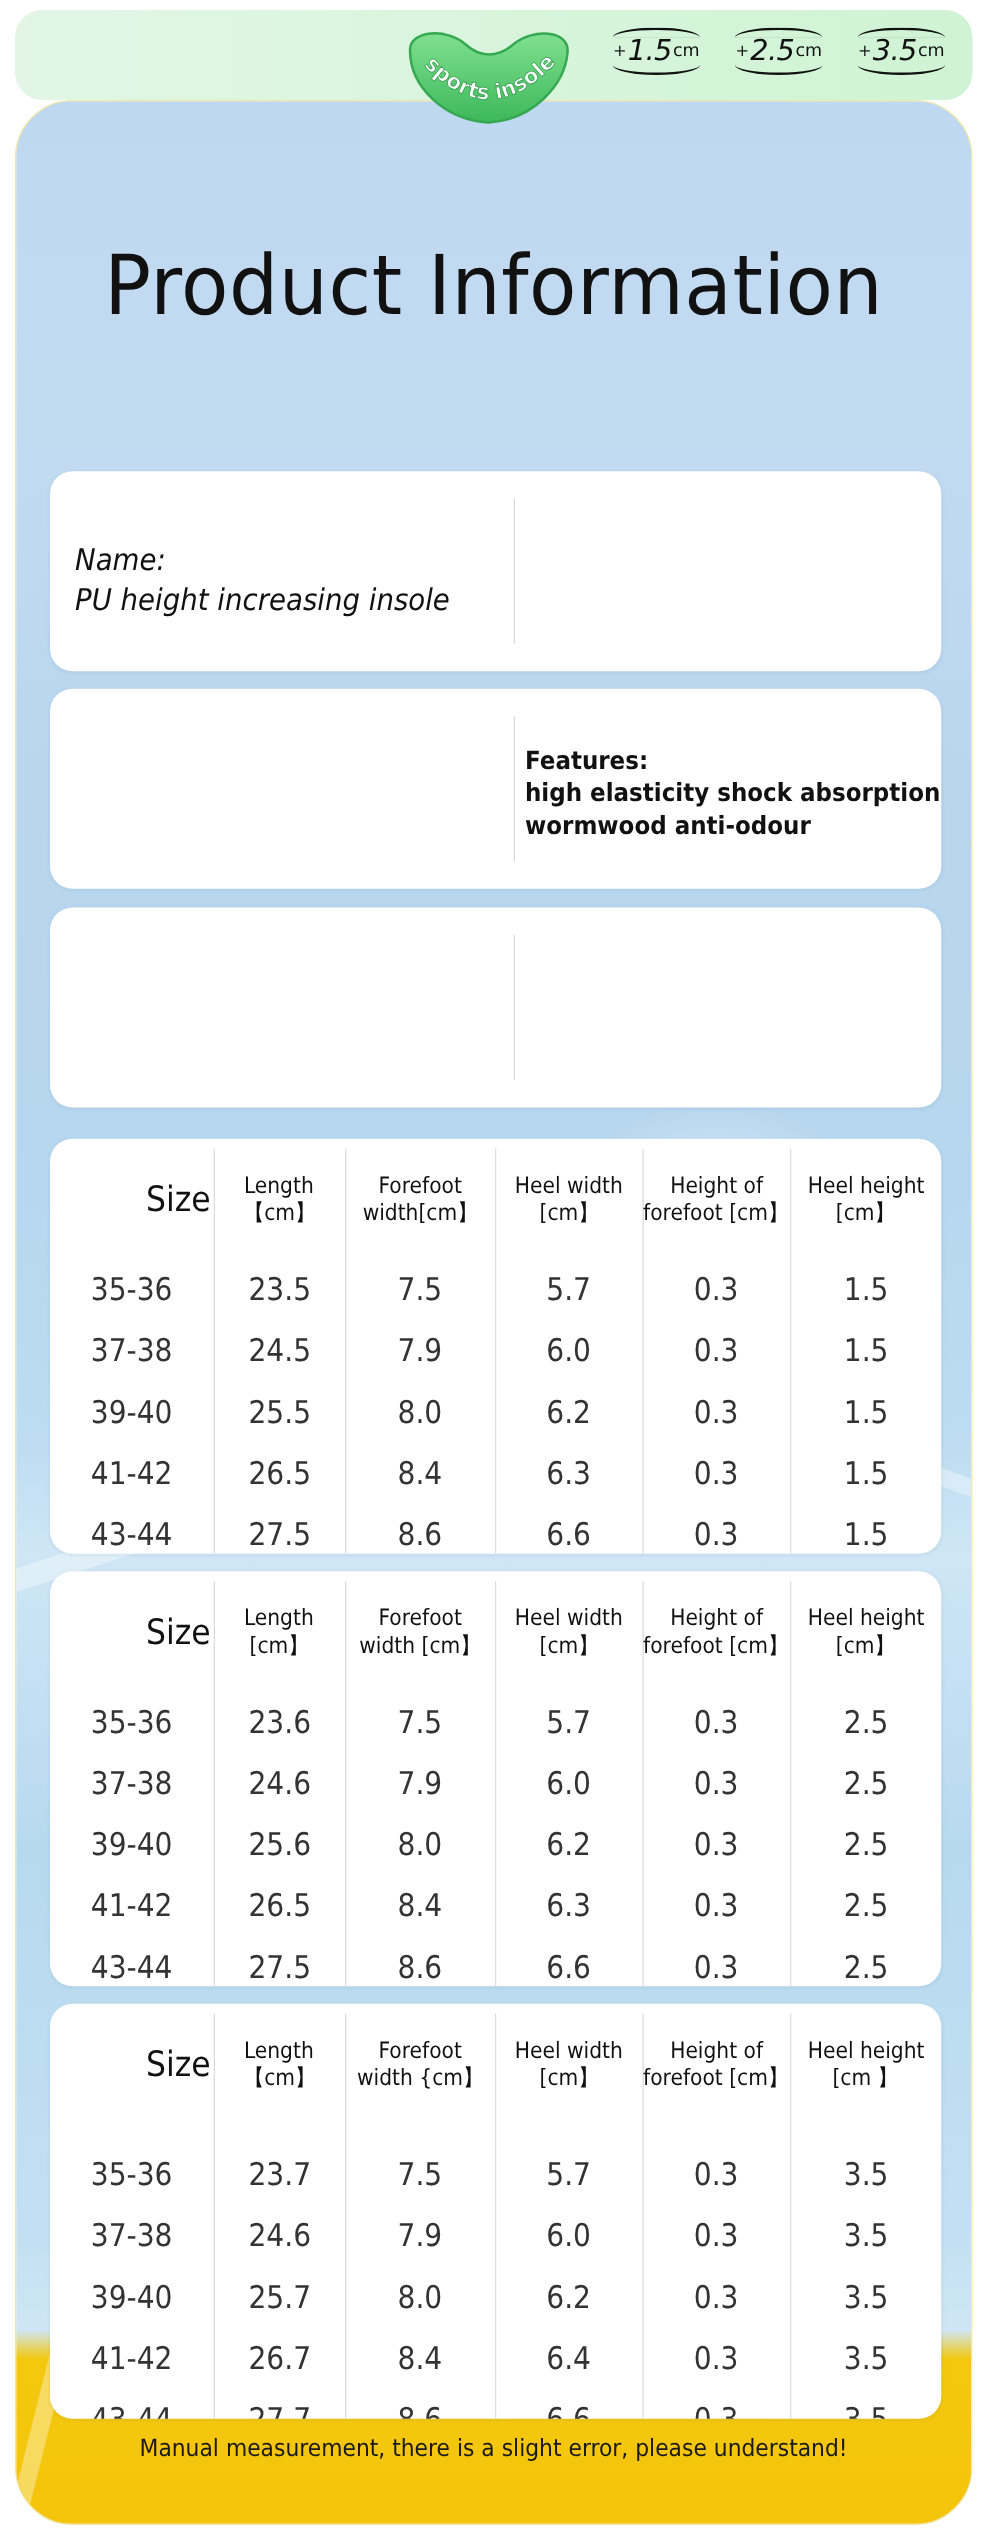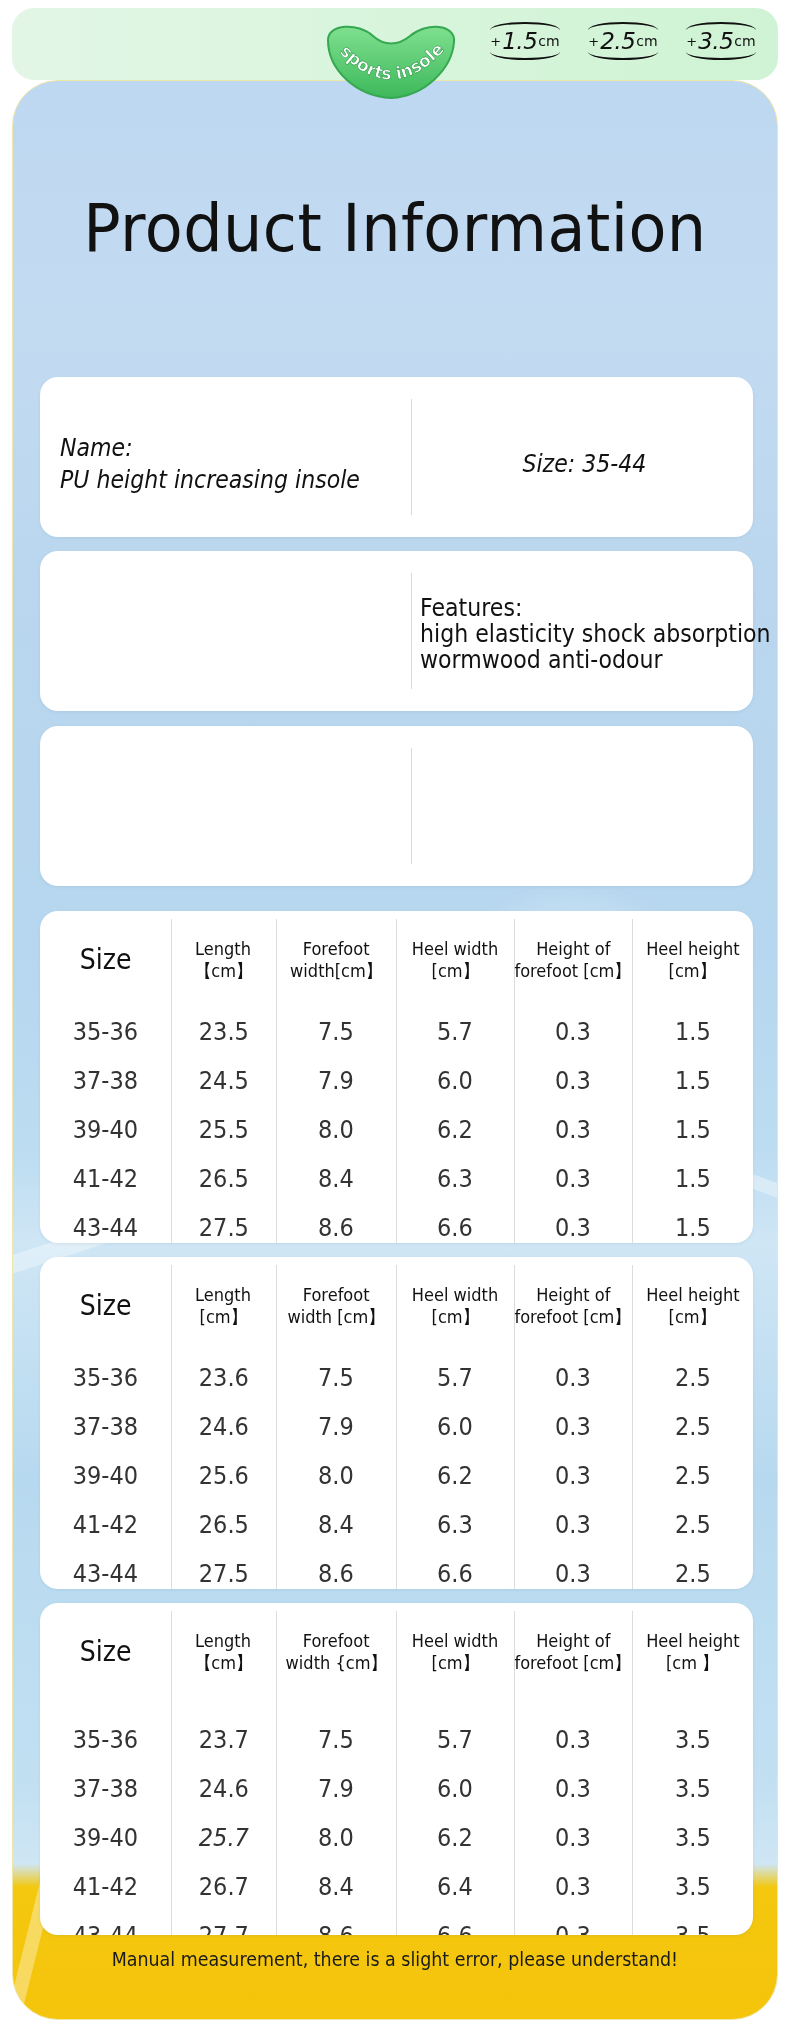--- a/index.html
+++ b/index.html
@@ -73,34 +73,34 @@
     position: absolute; left: 20px; top: 0; bottom: 0; width: 345px;
     display: flex; flex-direction: column; justify-content: center; padding-top: 14px;
     font-size: 24px; line-height: 32px; color: #111; transform-origin: left center;
   }
   .info-right {
     position: absolute; left: 380px; right: 4px; top: 0; bottom: 0;
     display: flex; flex-direction: column; justify-content: center;
     font-size: 24px; line-height: 32px; color: #111;
   }
   .info-right.centered { align-items: center; padding-top: 14px; }
-  .info-right.features { font-size: 24px; line-height: 26px; padding-top: 6px; }
+  .info-right.features { font-size: 20px; line-height: 26px; padding-top: 6px; font-weight: bold; }
   .condensed { display: inline-block; transform: scaleX(0.92); transform-origin: left center; white-space: nowrap; }
   .condensed-c { display: inline-block; transform: scaleX(0.92); transform-origin: center center; white-space: nowrap; }
 
   
   .table-card { height: 332px; overflow: hidden; }
   .size-table { position: absolute; left: 0; top: 0; width: 713px; height: 100%; }
   .col-line { position: absolute; top: 8px; bottom: 0; width: 1px; background: #dcdcdc; }
   .th, .td {
     position: absolute; text-align: center; color: #111;
     display: flex; align-items: center; justify-content: center;
   }
   .th { top: 14px; height: 70px; font-size: 18px; line-height: 22px; flex-direction: column; }
-  .th.size-th { font-size: 28px; }
+  .th.size-th { font-size: 28px; align-items: flex-end; }
   .td { height: 48px; font-size: 25px; color: #333; }
   .td span, .th span { display: inline-block; transform: scaleX(0.9); white-space: nowrap; }
 
   
   .footer-note {
     position: absolute; left: 0; width: 790px; top: 1948px; text-align: center;
     font-size: 19px; color: #1a1a1a;
   }
   .footer-note span { display: inline-block; transform: scaleX(0.92); }
 </style>
@@ -157,23 +157,20 @@
 </div>
 
 <h1 class="page-title">Product Information</h1>
 
 <div class="card info-card" style="top:377px;font-style:italic;">
   <div class="info-left">
     <span class="condensed">Name:</span>
     <span class="condensed">PU height increasing insole</span>
   </div>
   <div class="divider"></div>
-  <div class="info-right centered">
-    <span class="condensed-c">Size: 35-44</span>
-  </div>
 </div>
 
 <div class="card info-card" style="top:551px;">
   <div class="divider"></div>
   <div class="info-right features">
     <span class="condensed">Features:</span>
     <span class="condensed">high elasticity shock absorption</span>
     <span class="condensed">wormwood anti-odour</span>
   </div>
 </div>
@@ -489,21 +486,21 @@
         </div>
         <div class="td" style="left: 474px; width: 118px; top: 161px;">
           <span>0.3</span>
         </div>
         <div class="td" style="left: 592px; width: 121px; top: 161px;">
           <span>3.5</span>
         </div>
         <div class="td" style="left: 0px; width: 131px; top: 210px;">
           <span>39-40</span>
         </div>
-        <div class="td" style="left: 131px; width: 105px; top: 210px; font-style: italic;">
+        <div class="td" style="left: 131px; width: 105px; top: 210px;">
           <span>25.7</span>
         </div>
         <div class="td" style="left: 236px; width: 120px; top: 210px;">
           <span>8.0</span>
         </div>
         <div class="td" style="left: 356px; width: 118px; top: 210px;">
           <span>6.2</span>
         </div>
         <div class="td" style="left: 474px; width: 118px; top: 210px;">
           <span>0.3</span>

